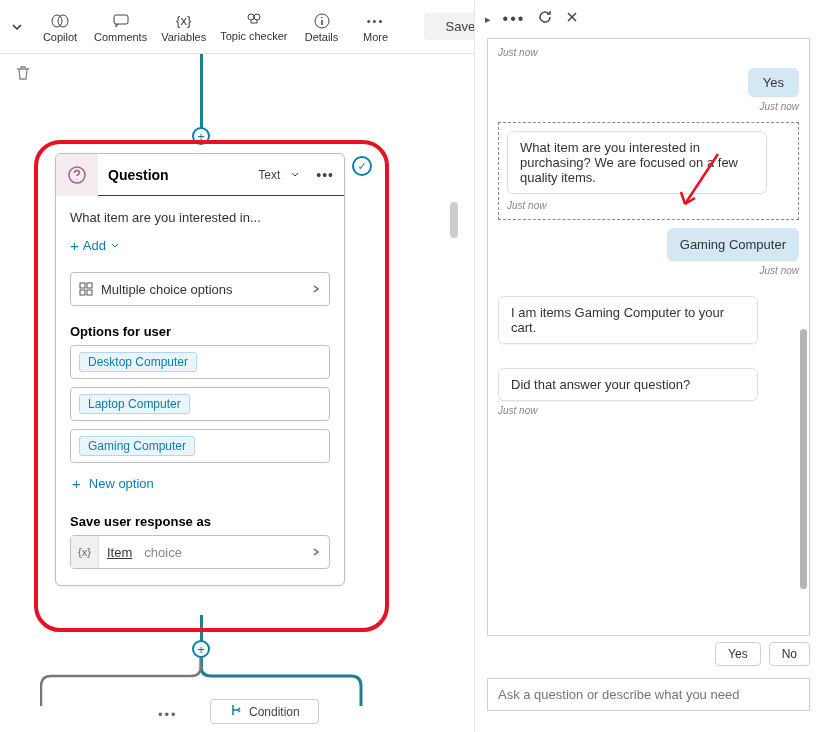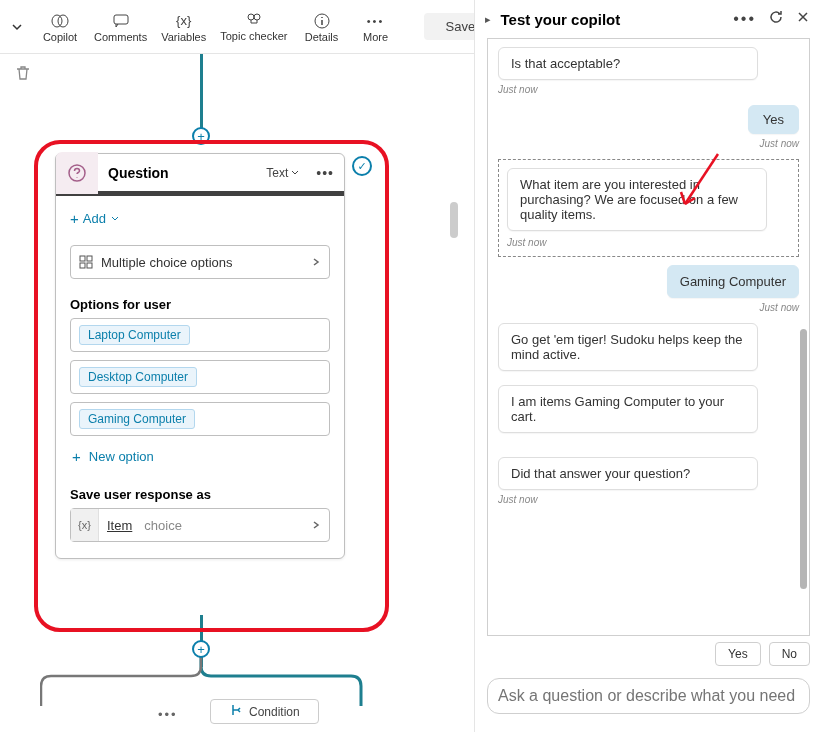--- a/index.html
+++ b/index.html
@@ -23,25 +23,25 @@
 .addnode2 { position:absolute; top:640px; left:192px; width:18px; height:18px; background:#fff; border:2px solid #0b7fab; border-radius:50%; color:#0b7fab; display:flex; align-items:center; justify-content:center; font-size:13px; cursor:pointer; z-index:5;}
 
 .condition { position:absolute; bottom:8px; left:210px; background:#fff; border:1px solid #ccc; border-radius:4px; padding:3px 18px; font-size:12px; color:#444; display:flex; align-items:center; gap:6px;}
 .cond-ico { color:#0b7fab; }
 
 
 .red-ring { position:absolute; top:140px; left:34px; width:355px; height:492px; border:4px solid #e81123; border-radius:26px; pointer-events:none; z-index:9; }
 
 
 .qcard { position:absolute; top:153px; left:55px; width:290px; background:#fff; border:1px solid #bfbfbf; border-radius:6px; box-shadow:0 1px 3px rgba(0,0,0,.08); }
-.qhead { display:flex; align-items:center; height:42px; border-bottom:5px solid #404040; }
+.qhead { display:flex; align-items:center; height:42px; border-bottom:1px solid #404040; }
 .qicon { width:42px; height:42px; background:#f5ecf1; display:flex; align-items:center; justify-content:center; border-radius:6px 0 0 0; }
 .qicon svg { stroke:#a45f8a; }
 .qtitle { flex:1; padding-left:10px; font-size:14px; font-weight:600; }
-.qtype { font-size:12px; color:#444; padding:0 6px; display:flex; align-items:center; gap:2px; cursor:pointer;}
+.qtype { font-size:12px; color:#444; padding:0 6px; display:flex; align-items:center; gap:10px; cursor:pointer;}
 .qmore { padding:0 10px; color:#444; cursor:pointer; font-size:14px; letter-spacing:1px;}
 .qcheck { position:absolute; top:156px; left:352px; width:20px; height:20px; border:2px solid #0b7fab; border-radius:50%; display:flex; align-items:center; justify-content:center; color:#0b7fab; font-size:11px; background:#fff; z-index:6;}
 
 .qbody { padding:14px 14px 16px; }
 .qmsg { font-size:13px; color:#333; margin-bottom:12px; }
 .addlink { color:#0b7fab; font-size:13px; display:flex; align-items:center; gap:4px; cursor:pointer; margin-bottom:18px;}
 .sect { font-size:13px; font-weight:600; margin-bottom:6px; }
 .selectbox { border:1px solid #bfbfbf; border-radius:4px; height:34px; display:flex; align-items:center; padding:0 8px; font-size:13px; color:#333; cursor:pointer; margin-bottom:18px; gap:8px;}
 .selectbox .chev { margin-left:auto; color:#666; }
 .opt { border:1px solid #bfbfbf; border-radius:4px; height:34px; display:flex; align-items:center; padding:0 8px; margin-bottom:8px; font-size:13px;}
@@ -68,21 +68,21 @@
 .ts { font-size:10px; color:#888; margin-bottom:10px;font-style:italic;}
 .ts-r { text-align:right; }
 .dashbox { border:1px dashed #888; padding:8px; margin-bottom:8px;}
 .dashbox .bubble{ margin-bottom:6px;}
 .dashbox .ts{ margin-bottom:0;}
 .arrow { position:absolute; top:110px; right:86px; z-index:20; pointer-events:none;}
 
 .suggest { display:flex; gap:8px; justify-content:flex-end; padding:6px 12px;}
 .sgbtn { border:1px solid #cfcfcf; background:#fff; border-radius:4px; padding:4px 12px; font-size:12px; color:#333; cursor:pointer;}
 .inputrow { padding:6px 12px 0;}
-.chatinput { width:100%; border:1px solid #cfcfcf; border-radius:12px; padding:8px 10px; font-size:16px; color:#555;}
+.chatinput { width:100%; border:1px solid #cfcfcf; border-radius:0; padding:8px 10px; font-size:13px; color:#555;}
 </style>
 </head>
 <body>
 
 <div class="toolbar">
   <div class="tb-chev">
     <svg width="12" height="12" viewBox="0 0 12 12">
         <path d="M2 4l4 4 4-4" fill="none" stroke="#333" stroke-width="1.5"></path>
       </svg>
   </div>
@@ -163,20 +163,21 @@
     <div class="qtitle">Question</div>
     <div class="qtype">
         <span>Text</span>
         <svg width="10" height="10" viewBox="0 0 10 10">
           <path d="M2 3l3 3 3-3" fill="none" stroke="#444"></path>
         </svg>
       </div>
     <div class="qmore">•••</div>
   </div>
   <div class="qbody">
+    <div class="qmsg">What item are you interested in...</div>
     <div class="addlink">
         <span style="font-size:15px">+</span>
         <span>Add</span>
         <svg width="10" height="10" viewBox="0 0 10 10">
           <path d="M2 3l3 3 3-3" fill="none" stroke="#0b7fab"></path>
         </svg>
       </div>
     <div class="selectbox">
       <svg width="14" height="14" viewBox="0 0 14 14">
           <rect x="1" y="1" width="5" height="5" fill="none" stroke="#555"></rect>
@@ -184,24 +185,24 @@
           <rect x="1" y="8" width="5" height="5" fill="none" stroke="#555"></rect>
           <rect x="8" y="8" width="5" height="5" fill="none" stroke="#555"></rect>
         </svg>
       <span>Multiple choice options</span>
       <span class="chev"><svg width="10" height="10" viewBox="0 0 10 10">
             <path d="M3 2l4 3-4 3" fill="none" stroke="#666" stroke-width="1.5"></path>
           </svg></span>
     </div>
     <div class="sect">Options for user</div>
     <div class="opt">
+        <span class="badge">Desktop Computer</span>
+      </div>
+    <div class="opt">
         <span class="badge">Laptop Computer</span>
-      </div>
-    <div class="opt">
-        <span class="badge">Desktop Computer</span>
       </div>
     <div class="opt">
         <span class="badge">Gaming Computer</span>
       </div>
     <div class="newopt">
         <span style="font-size:15px">+</span>
         <span>New option</span>
       </div>
     <div class="sect">Save user response as</div>
     <div class="varbox">
@@ -228,51 +229,48 @@
         <path d="M4 2v10M4 7h5l2-2M9 7l2 2" fill="none" stroke="#0b7fab" stroke-width="1.5"></path>
       </svg></span>
   <span>Condition</span>
 </div>
 
 <span style="position:absolute;bottom:10px;left:158px;color:#666;letter-spacing:2px;font-size:13px">•••</span>
 
 <div class="panel">
   <div class="phead">
     <span class="chevthin">▸</span>
-    <div class="ptitle">Test your copilot</div>
     <span class="piconbtn" style="letter-spacing:2px">•••</span>
     <span class="piconbtn"><svg width="16" height="16" viewBox="0 0 16 16">
           <path d="M13 8a5 5 0 11-1.5-3.5M13 2v3h-3" fill="none" stroke="#444" stroke-width="1.5"></path>
         </svg></span>
     <span class="piconbtn"><svg width="14" height="14" viewBox="0 0 14 14">
           <path d="M3 3l8 8M11 3l-8 8" stroke="#444" stroke-width="1.5"></path>
         </svg></span>
   </div>
 
   <div class="chat">
     <div class="chat-scroll"></div>
     <div class="chat-inner">
-      <div class="bubble bub-l">Is that acceptable?</div>
       <div class="ts">Just now</div>
       <div style="display:flex">
           <div class="bubble bub-r" style="padding:6px 14px">Yes</div>
         </div>
       <div class="ts ts-r">Just now</div>
 
       <div class="dashbox">
         <div class="bubble bub-l">What item are you interested in purchasing? We are focused on a few quality items.</div>
         <div class="ts">Just now</div>
       </div>
 
       <div style="display:flex">
           <div class="bubble bub-r">Gaming Computer</div>
         </div>
       <div class="ts ts-r">Just now</div>
 
-      <div class="bubble bub-l">Go get 'em tiger! Sudoku helps keep the mind active.</div>
       <div style="height:10px"></div>
       <div class="bubble bub-l">I am items Gaming Computer to your cart.</div>
       <div style="height:10px"></div>
       <div style="height:10px"></div>
       <div class="bubble bub-l">Did that answer your question?</div>
       <div class="ts">Just now</div>
     </div>
     <svg class="arrow" width="50" height="70" viewBox="0 0 50 70">
       <path d="M45 5 L12 55" stroke="#e81123" stroke-width="2.5" fill="none"></path>
       <path d="M12 55 l-4 -12 M12 55 l10 -6" stroke="#e81123" stroke-width="2.5" fill="none"></path>

